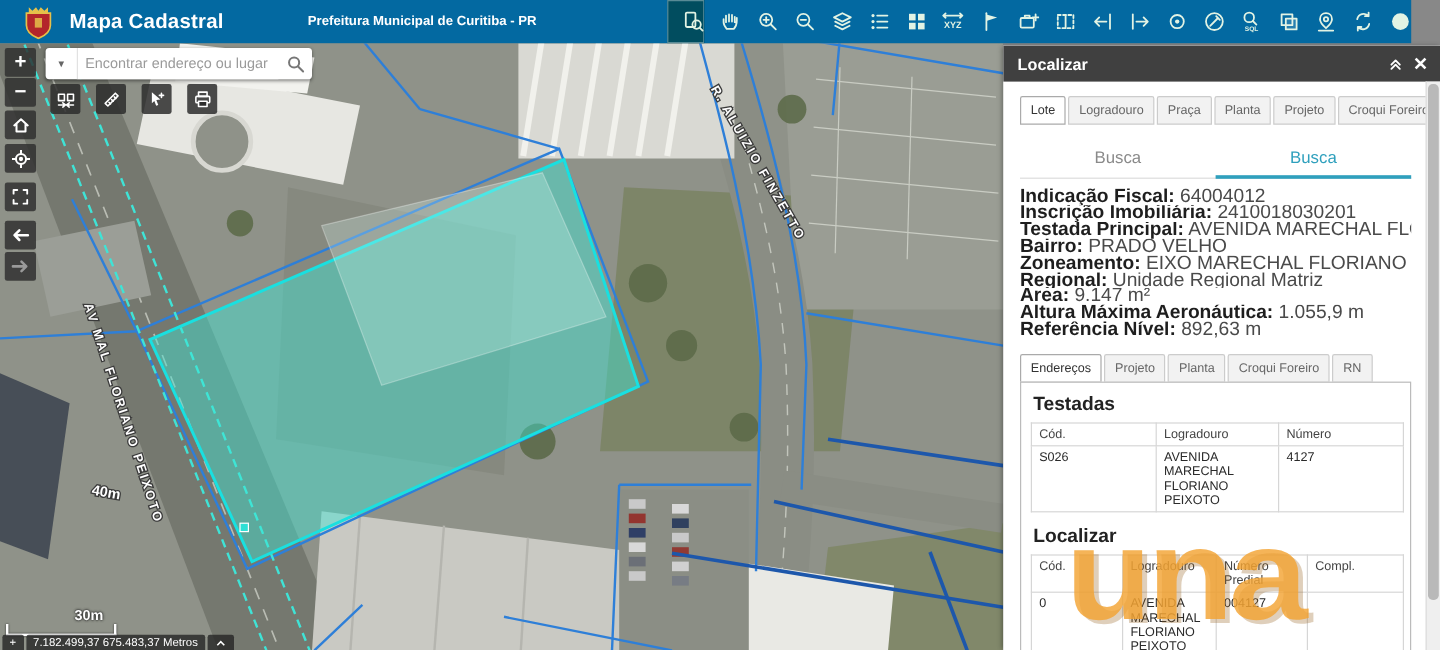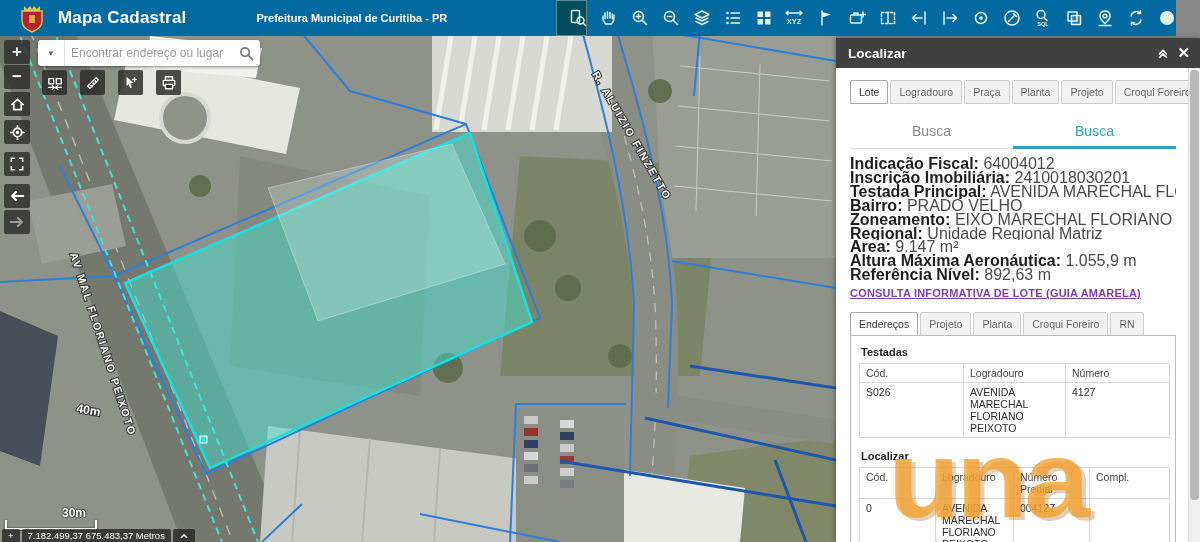--- a/index.html
+++ b/index.html
@@ -82,21 +82,21 @@
   .flabel{font-weight:bold;color:#1e1e1e;}
   .fvalue{color:#4a4a4a;}
   .plink{display:block;font-size:11px;font-weight:bold;text-decoration:underline;margin-top:6px;
     letter-spacing:.2px;cursor:pointer;}
   #link-guia{color:#7d3cab;margin-top:5px;}
   #link-kmz{color:#2331cc;margin-top:12px;}
 
   #lower-tabs{margin-top:13px;}
   #tab-content{border:1px solid #bbb;background:#fff;margin-top:-1px;padding:8px 8px 20px 8px;
     position:relative;min-height:210px;}
-  .tbl-title{font-size:11px;font-weight:bold;color:#222;margin:2px 0 5px 2px;}
+  .tbl-title{font-size:16px;font-weight:bold;color:#222;margin:2px 0 5px 2px;}
   table{border-collapse:collapse;width:310px;table-layout:fixed;}
   th,td{border:1px solid #d6d6d6;font-size:10.5px;padding:3px 6px;text-align:left;
     vertical-align:top;color:#2a2a2a;font-weight:normal;word-wrap:break-word;}
   th{color:#444;}
   #sublotes-block{margin-top:12px;}
 
   #watermark{position:absolute;left:52px;top:382px;font-size:118px;font-weight:bold;
     color:rgba(243,164,51,.82);letter-spacing:-4px;line-height:1;z-index:40;
     text-shadow:4px 4px 0 rgba(150,95,30,.30);pointer-events:none;transform:scaleY(.92);}
 
@@ -474,21 +474,20 @@
         <div class="frow"><span class="flabel">Inscrição Imobiliária:</span> <span class="fvalue">2410018030201</span></div>
         <div class="frow"><span class="flabel">Testada Principal:</span> <span class="fvalue">AVENIDA MARECHAL FLORIANO PEIXOTO, 4127</span></div>
         <div class="frow"><span class="flabel">Bairro:</span> <span class="fvalue">PRADO VELHO</span></div>
         <div class="frow"><span class="flabel">Zoneamento:</span> <span class="fvalue">EIXO MARECHAL FLORIANO</span></div>
         <div class="frow"><span class="flabel">Regional:</span> <span class="fvalue">Unidade Regional Matriz</span></div>
         <div class="frow"><span class="flabel">Área:</span> <span class="fvalue">9.147 m²</span></div>
         <div class="frow"><span class="flabel">Altura Máxima Aeronáutica:</span> <span class="fvalue">1.055,9 m</span></div>
         <div class="frow"><span class="flabel">Referência Nível:</span> <span class="fvalue">892,63 m</span></div>
       </div>
 
-      <a class="plink" id="link-guia">CONSULTA INFORMATIVA DE LOTE (GUIA AMARELA)</a>
 
       <div class="tabrow" id="lower-tabs">
         <span class="tab active">Endereços</span>
         <span class="tab">Projeto</span>
         <span class="tab">Planta</span>
         <span class="tab">Croqui Foreiro</span>
         <span class="tab">RN</span>
       </div>
 
       <div id="tab-content">

